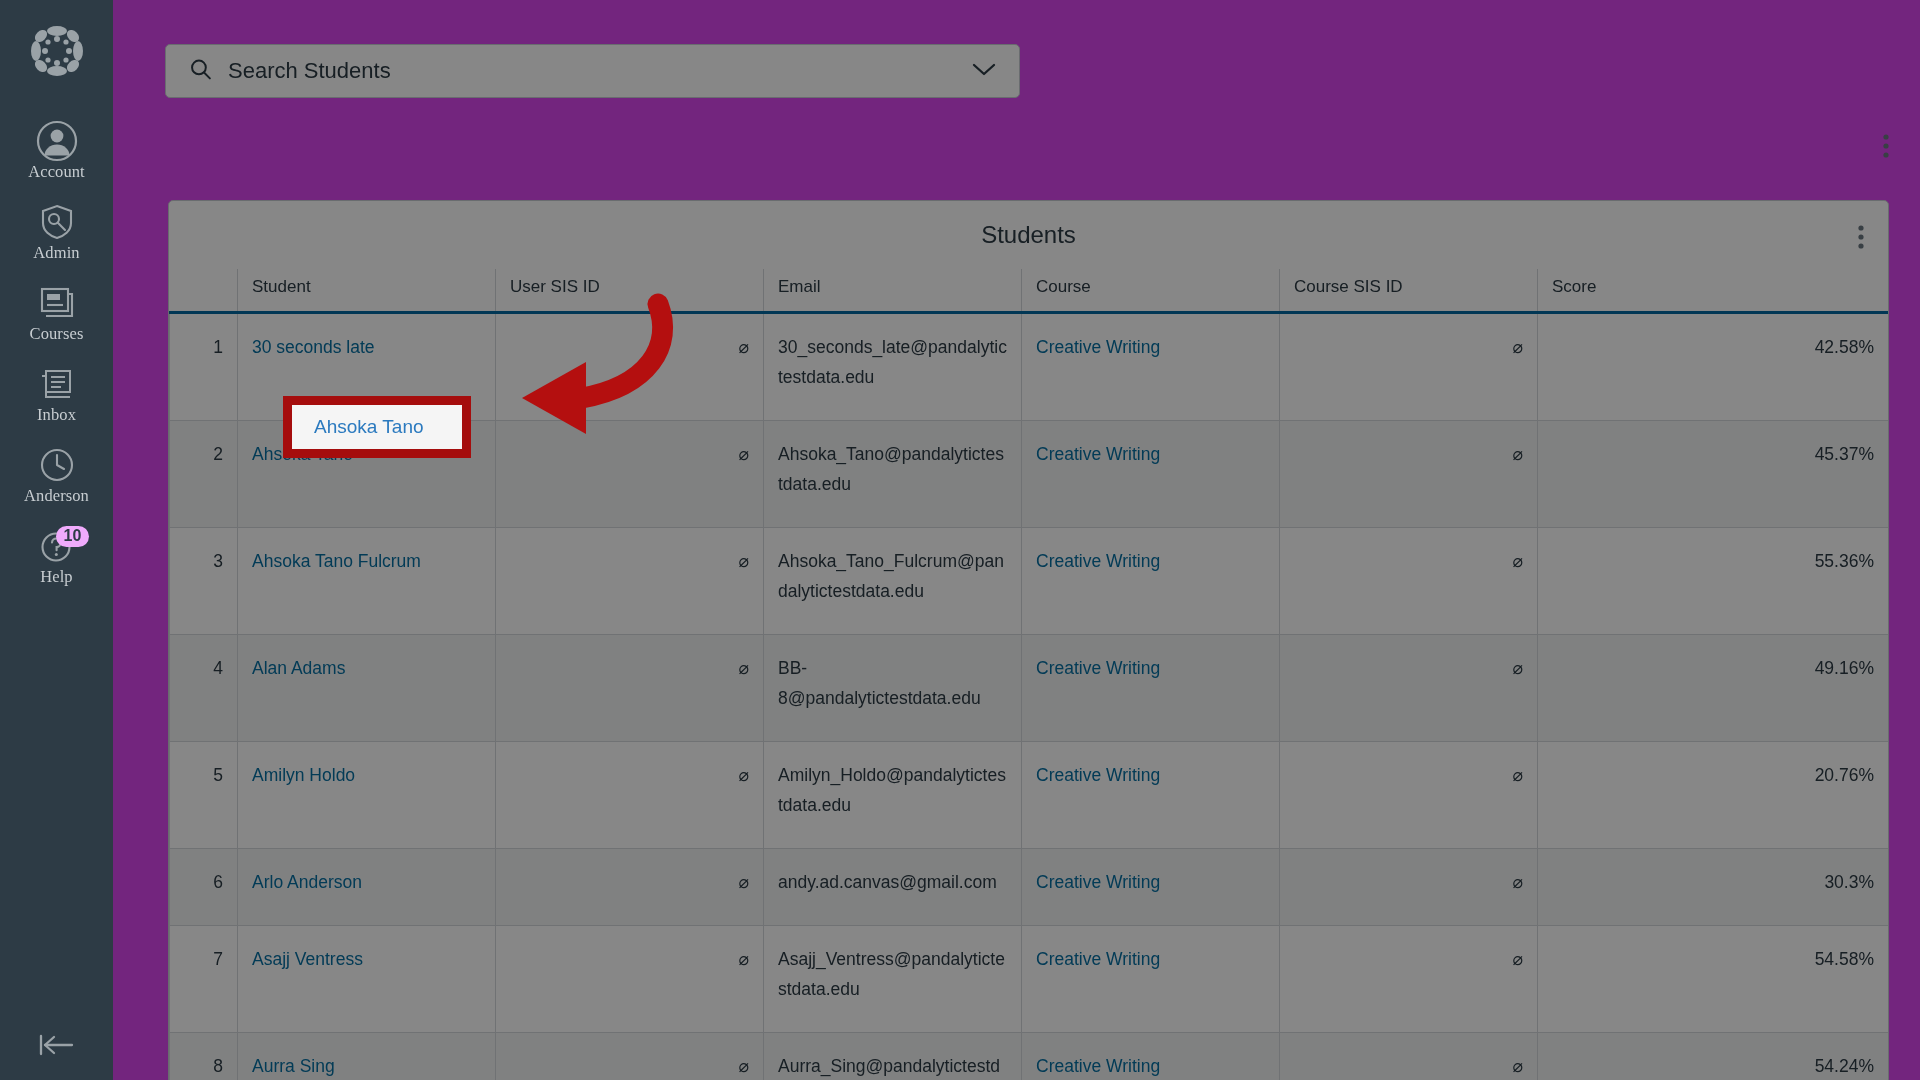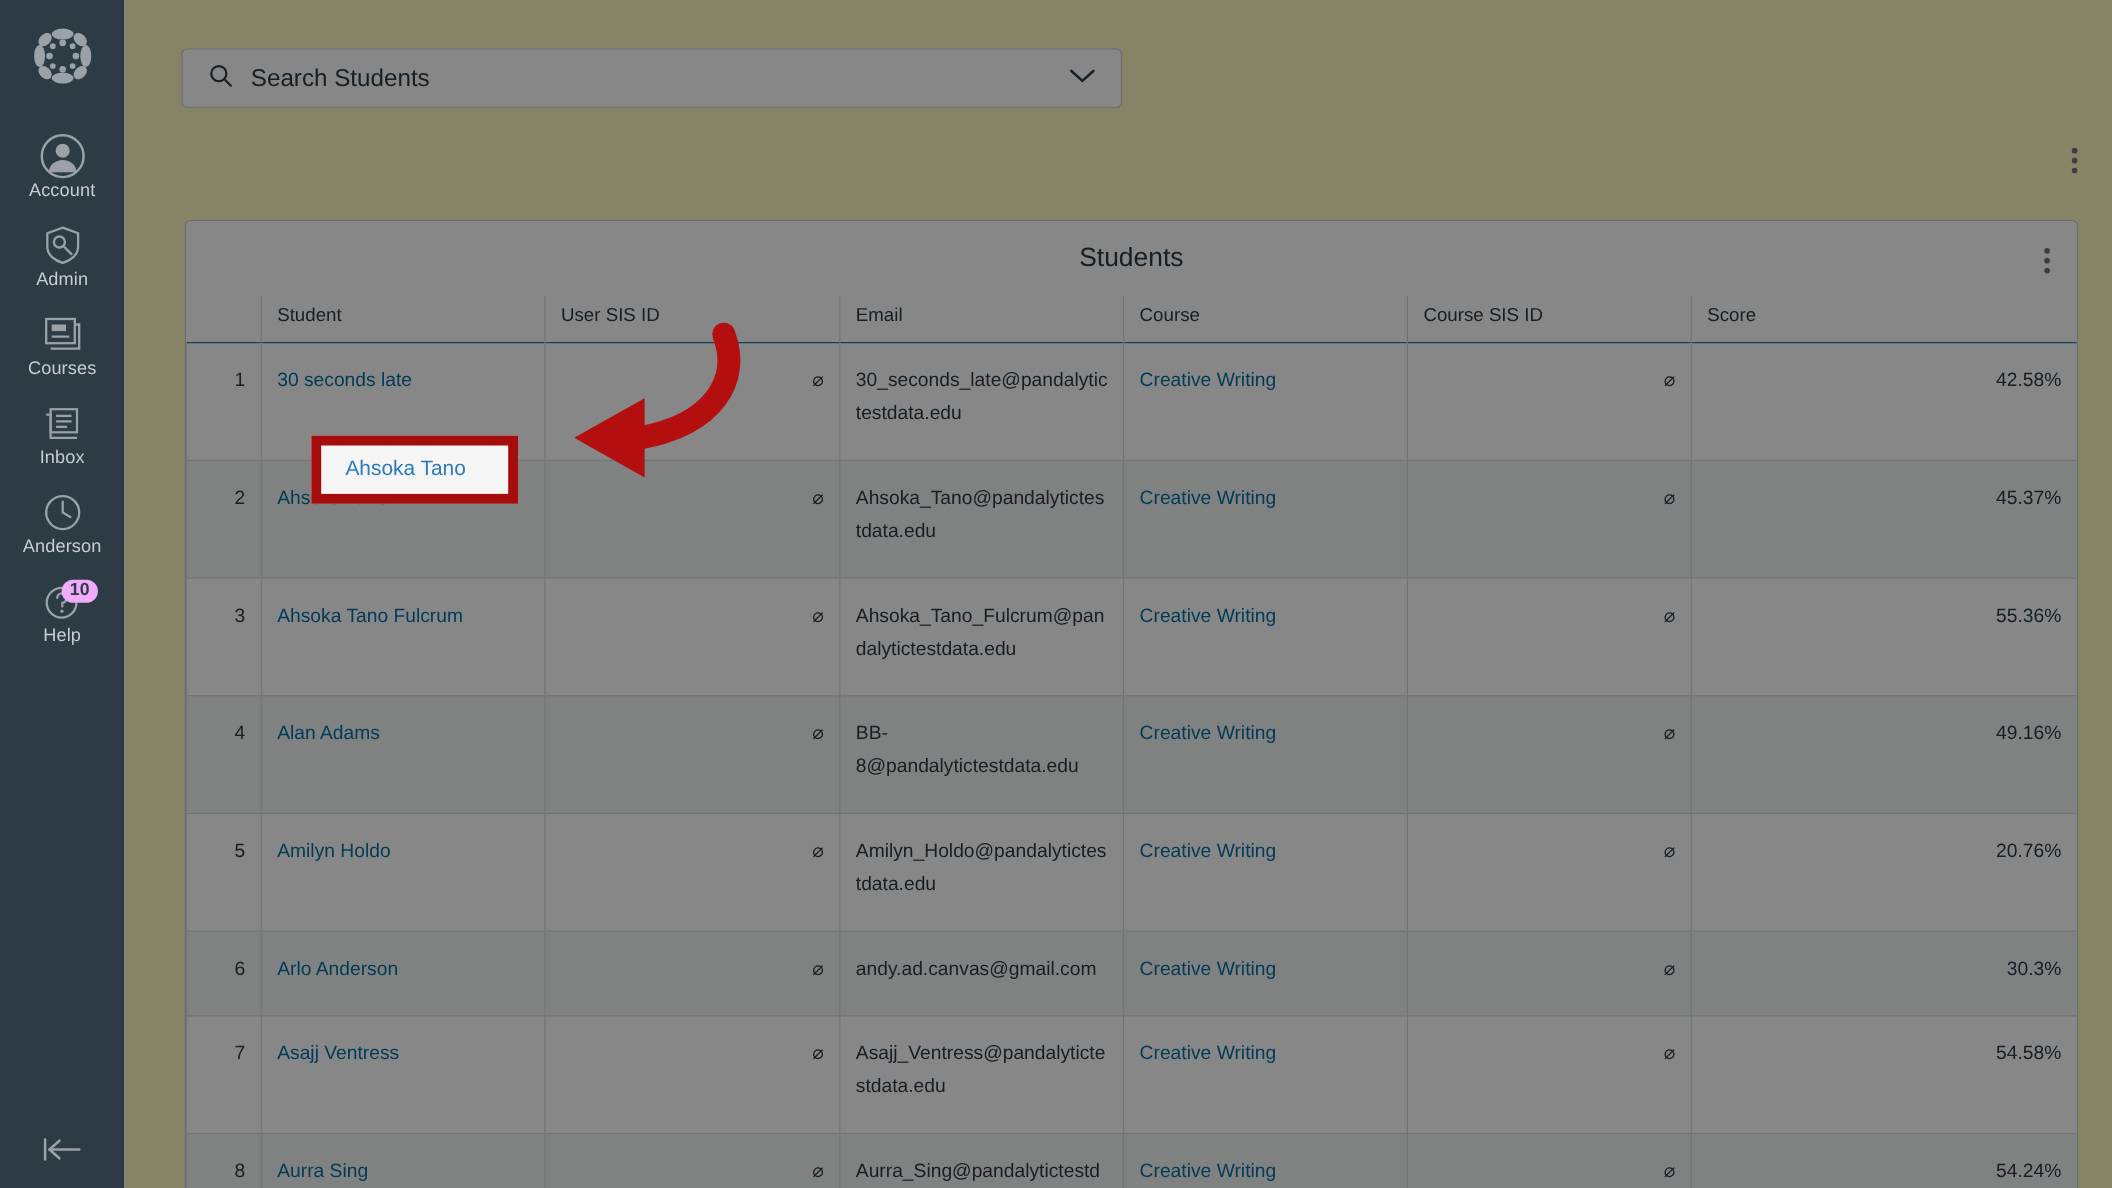--- a/index.html
+++ b/index.html
@@ -22,37 +22,37 @@
     width:113px; padding:9px 0 9px; text-align:center;
     color:#c7cdd1; cursor:pointer; user-select:none;
     position:relative;
   }
   .sb-icon {
     display:flex; align-items:center; justify-content:center;
     height:44px; position:relative;
   }
   .sb-label {
     font-size:16.5px; line-height:20px; letter-spacing:.1px;
-    color:#c7cdd1; margin-top:-1px; white-space:nowrap;
+    color:#c7cdd1; margin-top:-1px; white-space:nowrap;font-family:Liberation Serif, serif;
   }
   .sb-badge {
     position:absolute; left:50%; top:2px; margin-left:-1px;
     background:#f0abfc; color:#2d3b45; font-size:16px; font-weight:700;
     border-radius:14px; padding:1px 8px 2px; line-height:18px;
   }
   .sb-collapse {
     position:absolute; bottom:22px; left:0; width:113px;
     display:flex; align-items:center; justify-content:center;
     cursor:pointer;
   }
 
   
   .content {
     position:absolute; left:113px; top:0; right:0; bottom:0;
-    background:#fef9c3; overflow:hidden;padding-left:45px;
+    background:#d946ef; overflow:hidden;padding-left:45px;
   }
 
   .search-wrap { position:absolute; left:52px; top:44px; width:855px; }
   .search-box {
     position:relative; height:54px; width:100%;
     border:1px solid #c7cdd1; border-radius:5px; background:#fff;
     display:flex; align-items:center;
   }
   .search-ico { position:absolute; left:22px; top:50%; transform:translateY(-50%); }
   .search-input {
@@ -79,21 +79,21 @@
   }
   .card-kebab { position:absolute; right:24px; top:24px; cursor:pointer; }
 
   table.students { width:100%; border-collapse:collapse; table-layout:fixed; }
   table.students th {
     text-align:left; font-size:17px; font-weight:400; color:#2d3b45;
     padding:8px 14px 14px; border-left:1px solid #d4d8db;
     vertical-align:bottom;
   }
   table.students th.num { border-left:0; }
-  table.students thead tr { border-bottom:1px solid #0369a1; }
+  table.students thead tr { border-bottom:3px solid #0369a1; }
 
   table.students td {
     font-size:17.5px; color:#2d3b45; vertical-align:top;
     padding:18px 14px 28px; border-left:1px solid #d4d8db;
     border-bottom:1px solid #d4d8db; line-height:30px;
     word-break:break-word;
   }
   td.num {
     border-left:0; text-align:right; padding:10px 14px 0 0;
     font-size:17.5px; color:#2d3b45; line-height:22px;

